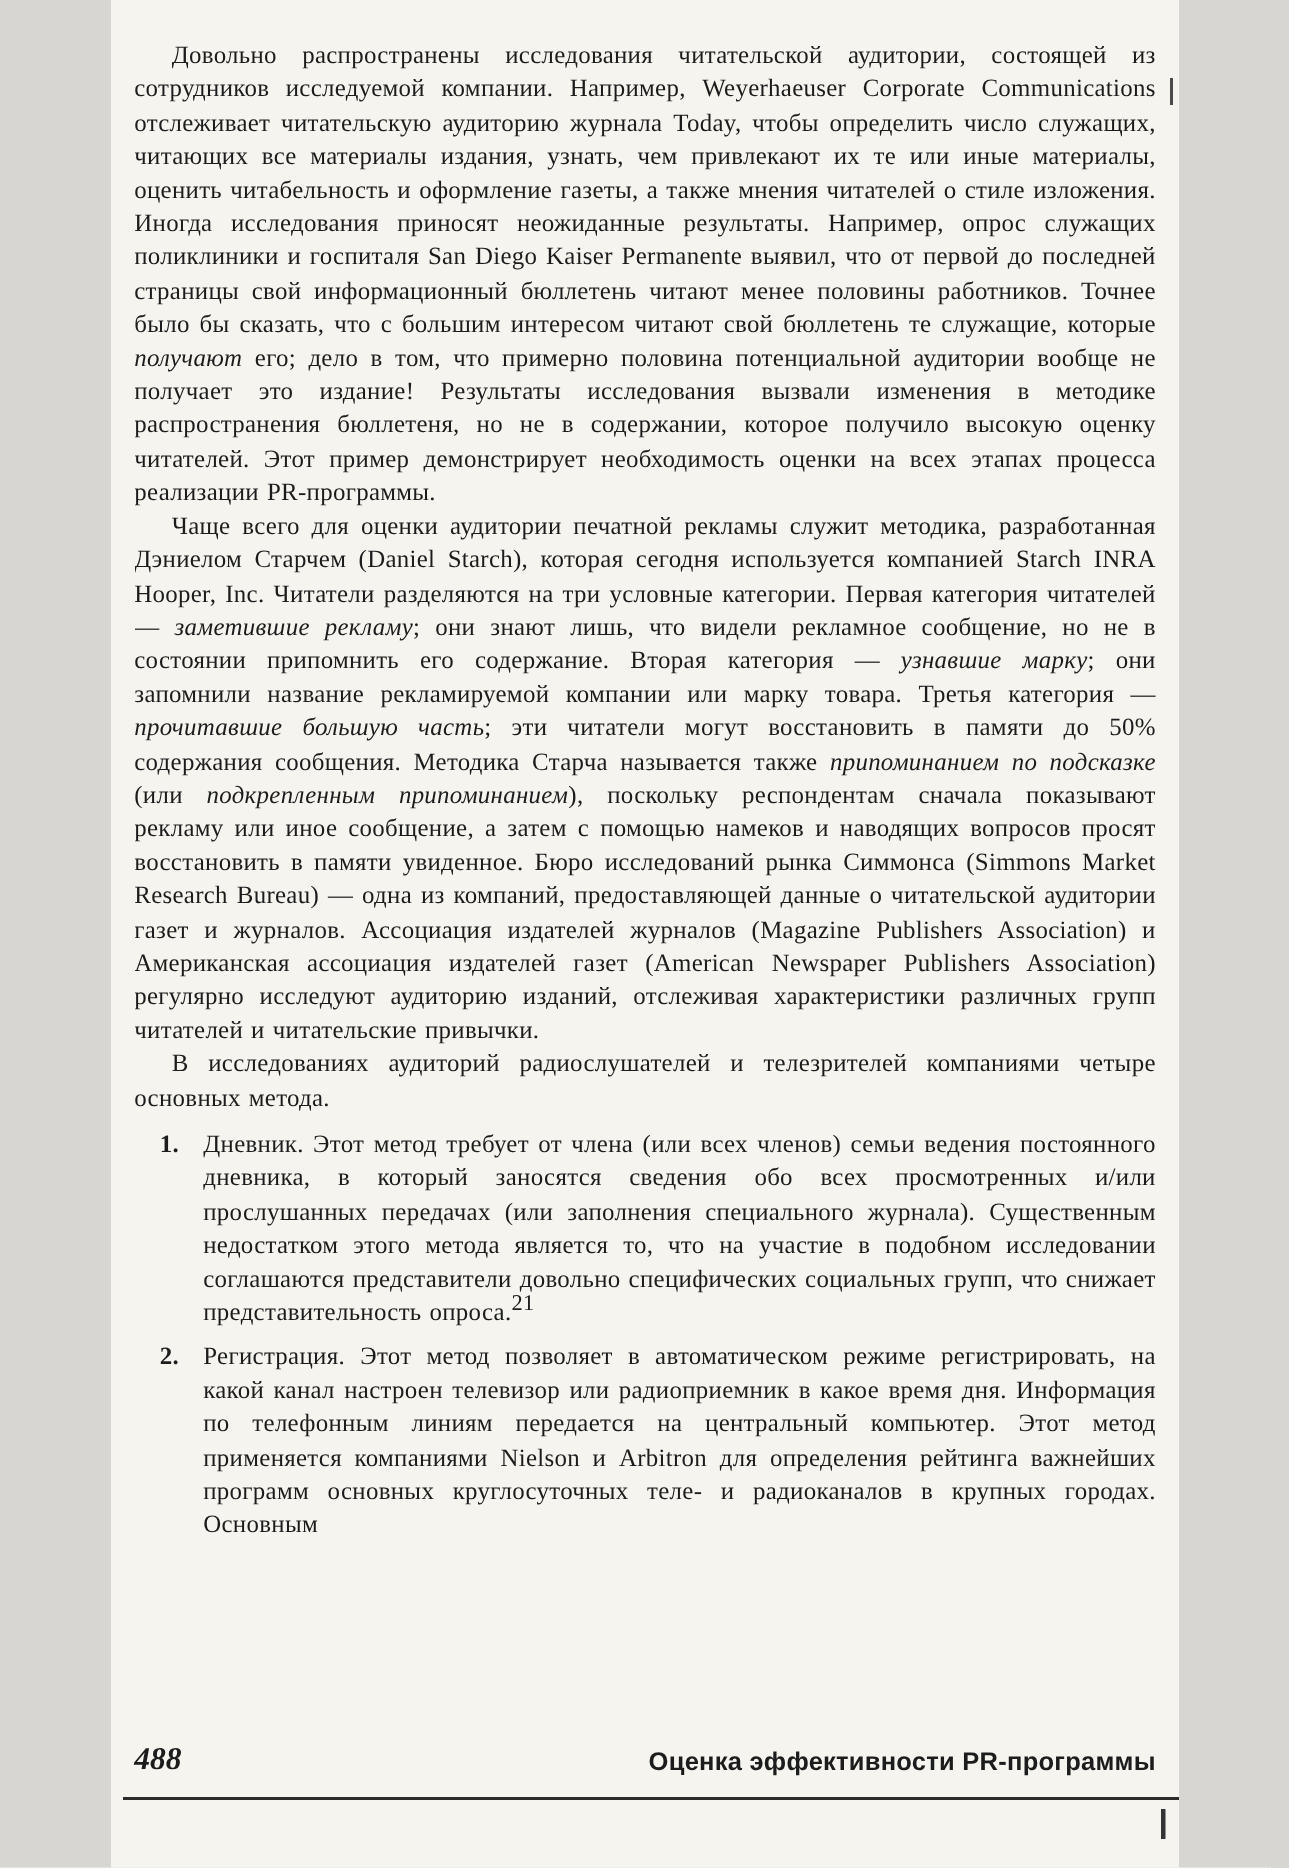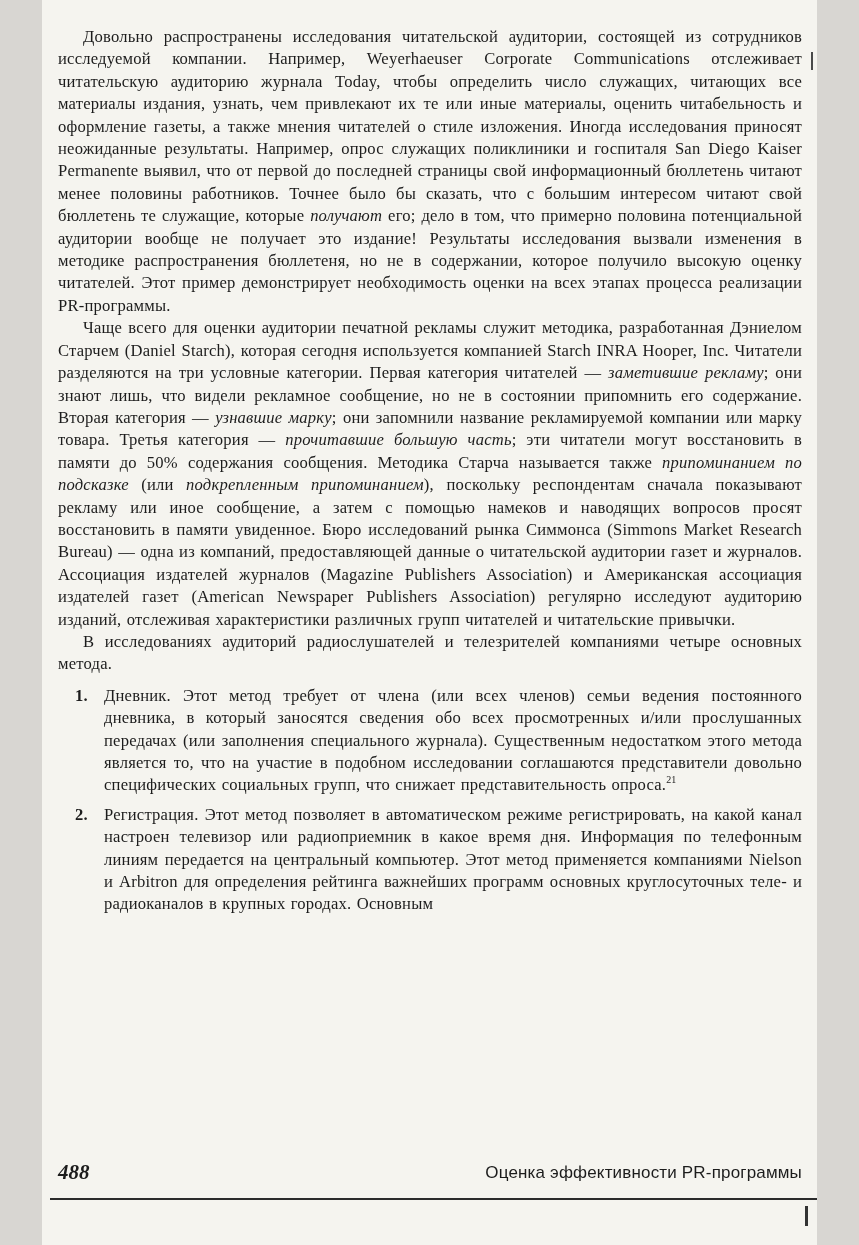--- a/index.html
+++ b/index.html
@@ -1,20 +1,20 @@
 <!DOCTYPE html>
 <html lang="ru"><head>
 <meta charset="utf-8">
 <style>
   html, body { margin: 0; padding: 0; }
   body { background: #d8d6d2; }
 
   .page {
     position: relative;
-    width: 775px;
+    width: 712px;
     height: 1245px;
     margin: 0 auto;
     background: #f5f4ef;
     color: #1c1c1c;
     font-family: "Liberation Serif", "DejaVu Serif", serif;
     overflow: hidden;
     box-sizing: border-box;
   }
 
   .body-text {
@@ -46,40 +46,40 @@
     margin: 0 0 7px 0;
     text-indent: 0;
   }
   ol.methods .num {
     position: absolute;
     left: 17px;
     top: 0;
     font-weight: bold;
   }
   ol.methods .lead { font-weight: normal; }
-  sup.fnote { font-size: 10px; line-height: 0; vertical-align: super; }
+  sup.fnote { font-size: 15px; line-height: 0; vertical-align: super; }
 
   .footer {
     position: absolute;
     left: 16px;
     right: 15px;
     top: 1160px;
     display: flex;
     justify-content: space-between;
-    align-items: center;
+    align-items: flex-end;
   }
   .pagenum {
     font-family: "Liberation Serif", serif;
     font-style: italic;
     font-weight: 600;
     font-size: 21px;
   }
   .running {
     font-family: "Liberation Sans", "DejaVu Sans", sans-serif;
-    font-weight: 400;
+    font-weight: 700;
     font-size: 17px;
     letter-spacing: 0.01em;
   }
 
   .footer-rule {
     position: absolute;
     left: 8px;
     right: 0;
     top: 1198px;
     height: 2px;

